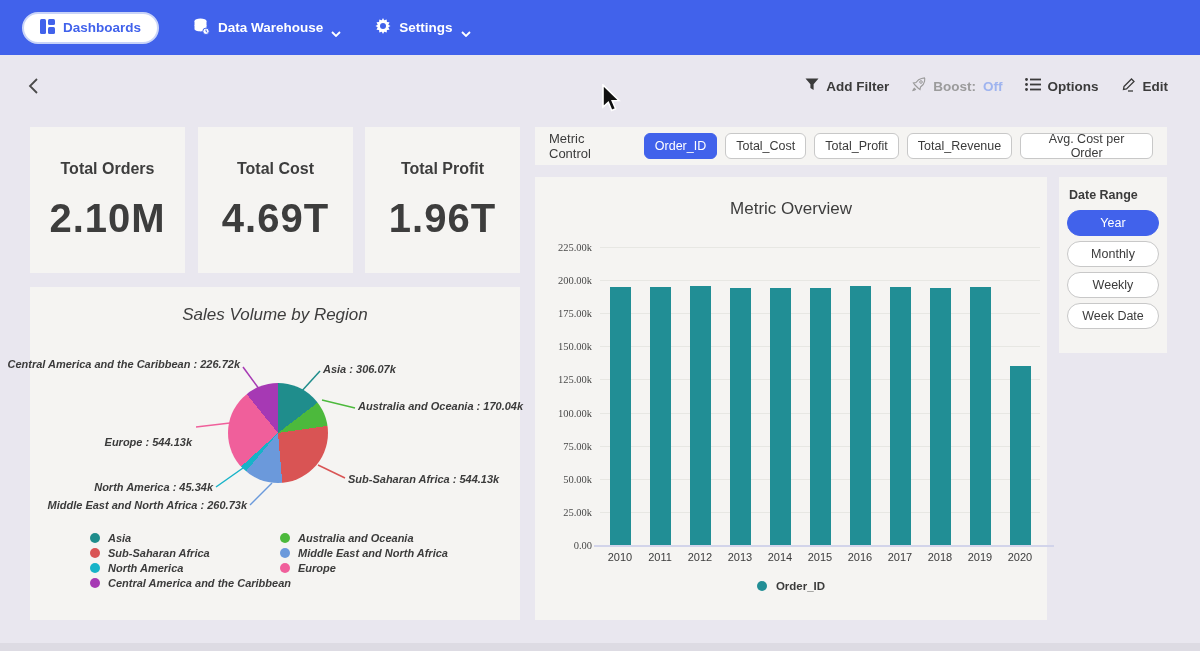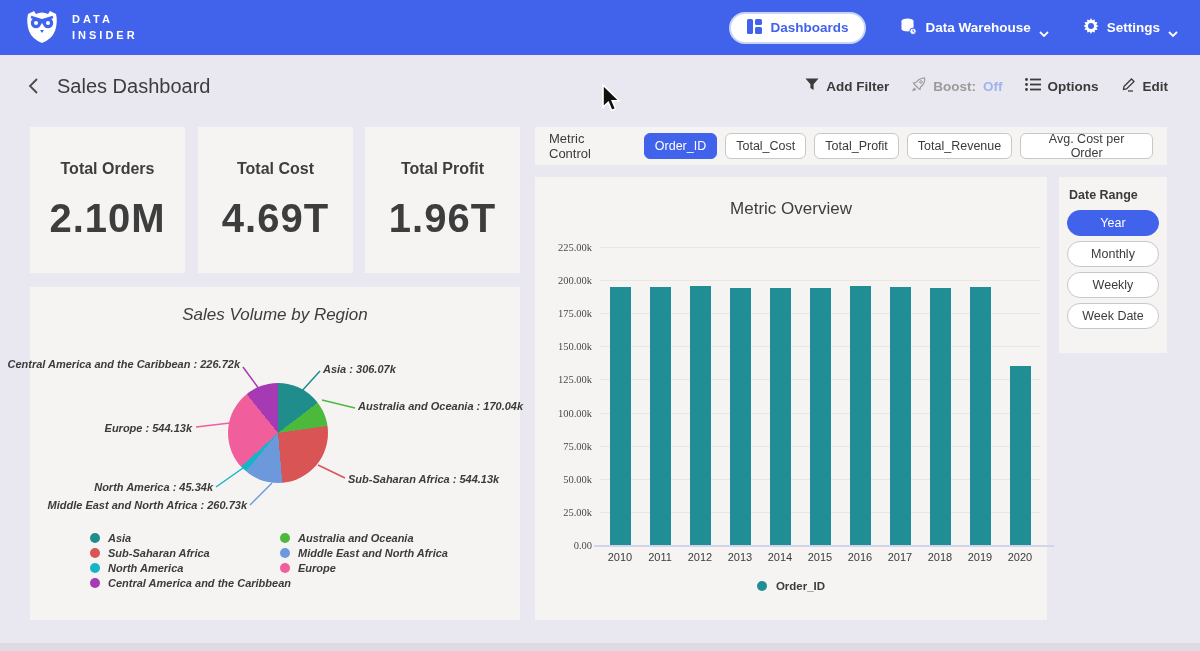--- a/index.html
+++ b/index.html
@@ -80,37 +80,20 @@
   .bar-legend{ position:absolute; left:0; top:403px; width:100%; display:flex; align-items:center; justify-content:center; gap:9px; font-size:11.5px; font-weight:bold; color:#3b3b3b; }
   
   .footer-strip{ position:absolute; left:0; top:643px; width:1200px; height:8px; background:#dddbe3; }
   
   .cursor{ position:absolute; left:600px; top:84px; z-index:50; pointer-events:none; }
 </style>
 </head>
 <body>
 
 <div class="navbar">
-  <div class="brand">
-    <span>
-      <svg width="40" height="40" viewBox="0 0 40 40">
-        <path d="M6 8 L12 5 L14 8 Q20 5 26 8 L28 5 L34 8 Q36 16 33 25 Q30 33 20 37 Q10 33 7 25 Q4 16 6 8 Z" fill="#fff"></path>
-        <circle cx="14" cy="17" r="5.2" fill="#4162eb"></circle>
-        <circle cx="26" cy="17" r="5.2" fill="#4162eb"></circle>
-        <circle cx="14" cy="17" r="2" fill="#fff"></circle>
-        <circle cx="26" cy="17" r="2" fill="#fff"></circle>
-        <path d="M9 11 L19 14 L20 16 L21 14 L31 11" stroke="#4162eb" stroke-width="2.4" fill="none"></path>
-        <path d="M18 24 L20 27 L22 24 Z" fill="#4162eb"></path>
-      </svg>
-    </span>
-    <div class="brand-text">
-      <div>DATA</div>
-      <div>INSIDER</div>
-    </div>
-  </div>
   <div class="nav-right">
     <div class="nav-pill">
       <span>
         <svg width="15" height="15" viewBox="0 0 15 15">
           <rect x="0" y="0" width="6" height="15" rx="1.5" fill="#4162eb"></rect>
           <rect x="8" y="0" width="7" height="6" rx="1.5" fill="#4162eb"></rect>
           <rect x="8" y="8" width="7" height="7" rx="1.5" fill="#4162eb"></rect>
         </svg>
       </span>
       <span>Dashboards</span>
@@ -148,21 +131,20 @@
     </div>
   </div>
 </div>
 
 <div class="page-header">
   <span class="back-btn">
     <svg width="16" height="18" viewBox="0 0 16 18">
         <path d="M11 2 L4 9 L11 16" stroke="#4a4a4a" stroke-width="1.8" fill="none"></path>
       </svg>
   </span>
-  <span class="page-title">Sales Dashboard</span>
   <div class="header-actions">
     <div class="action">
       <span>
         <svg width="14" height="13" viewBox="0 0 14 13">
             <path d="M0.5 0.5 H13.5 L8.6 6.2 V12 L5.4 10 V6.2 Z" fill="#3b3b3b"></path>
           </svg>
       </span>
       <span>Add Filter</span>
     </div>
     <div class="action muted">
@@ -231,21 +213,21 @@
     <line x1="325" y1="121" x2="292" y2="113" stroke-width="1.5" fill="none" stroke="#4cb93c"></line>
     <line x1="166" y1="140" x2="200" y2="136" stroke-width="1.5" fill="none" stroke="#f05f9b"></line>
     <line x1="315" y1="191" x2="288" y2="178" stroke-width="1.5" fill="none" stroke="#d95454"></line>
     <line x1="186" y1="200" x2="213" y2="181" stroke-width="1.5" fill="none" stroke="#17b3c8"></line>
     <line x1="220" y1="218" x2="242" y2="196" stroke-width="1.5" fill="none" stroke="#6b99db"></line>
   </svg>
   <div class="pie" id="pie" style="background: conic-gradient(rgb(31, 141, 140) 0deg, rgb(31, 141, 140) 52.54deg, rgb(76, 185, 60) 52.54deg, rgb(76, 185, 60) 81.73deg, rgb(217, 84, 84) 81.73deg, rgb(217, 84, 84) 175.14deg, rgb(107, 153, 219) 175.14deg, rgb(107, 153, 219) 219.89deg, rgb(23, 179, 200) 219.89deg, rgb(23, 179, 200) 227.68deg, rgb(240, 95, 155) 227.68deg, rgb(240, 95, 155) 321.08deg, rgb(166, 57, 180) 321.08deg, rgb(166, 57, 180) 360deg);"></div>
   <div class="callout" style="right:280px; top:71px;">Central America and the Caribbean : 226.72k</div>
   <div class="callout" style="left:293px;  top:76px;">Asia : 306.07k</div>
   <div class="callout" style="left:328px;  top:113px;">Australia and Oceania : 170.04k</div>
-  <div class="callout" style="right:328px; top:135px;">Europe : 544.13k</div>
+  <div class="callout" style="right:328px; top:149px;">Europe : 544.13k</div>
   <div class="callout" style="left:318px;  top:186px;">Sub-Saharan Africa : 544.13k</div>
   <div class="callout" style="right:307px; top:194px;">North America : 45.34k</div>
   <div class="callout" style="right:273px; top:212px;">Middle East and North Africa : 260.73k</div>
   <div class="pie-legend-col" id="pie-legend-col1" style="left:60px">
       <div class="legend-item">
         <span class="legend-dot" style="background: rgb(31, 141, 140);"></span>
         <span>Asia</span>
       </div>
       <div class="legend-item">
         <span class="legend-dot" style="background: rgb(217, 84, 84);"></span>

